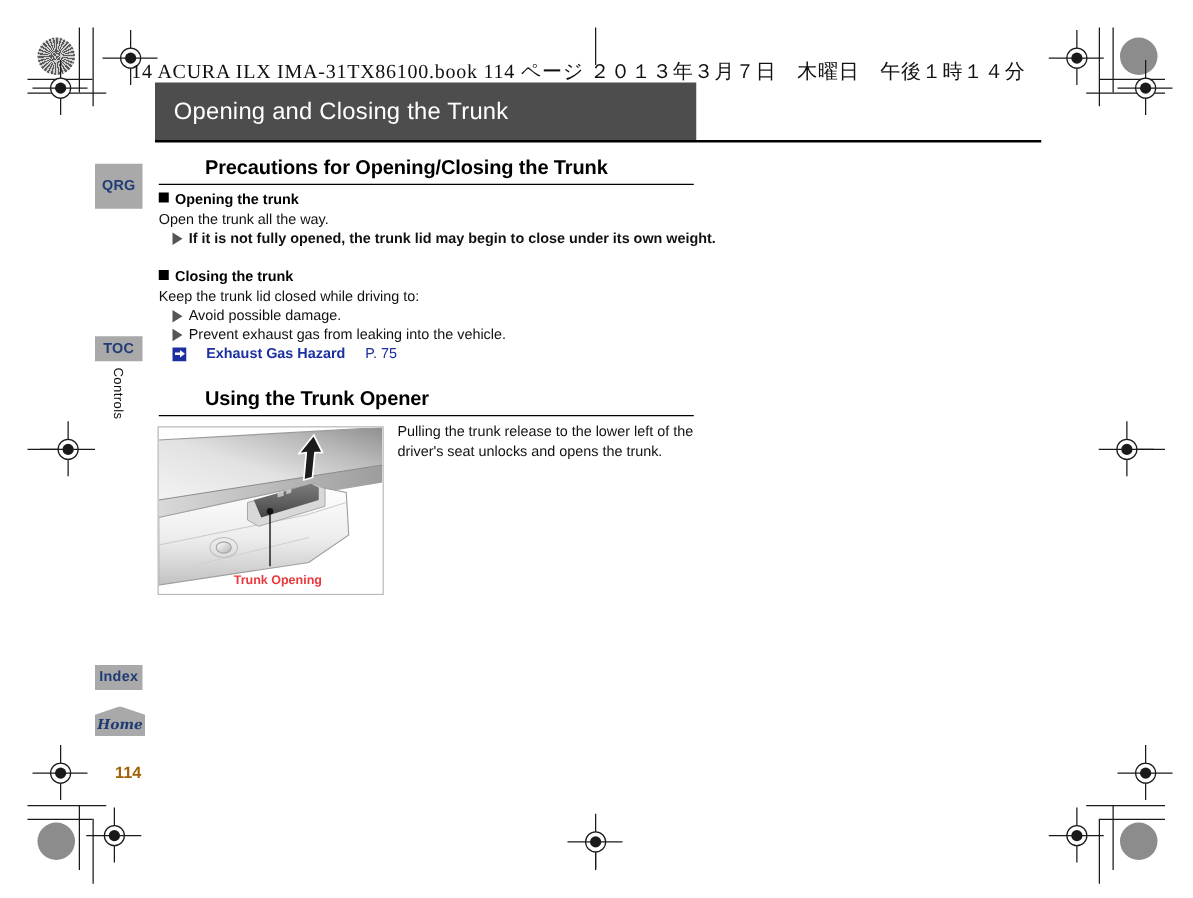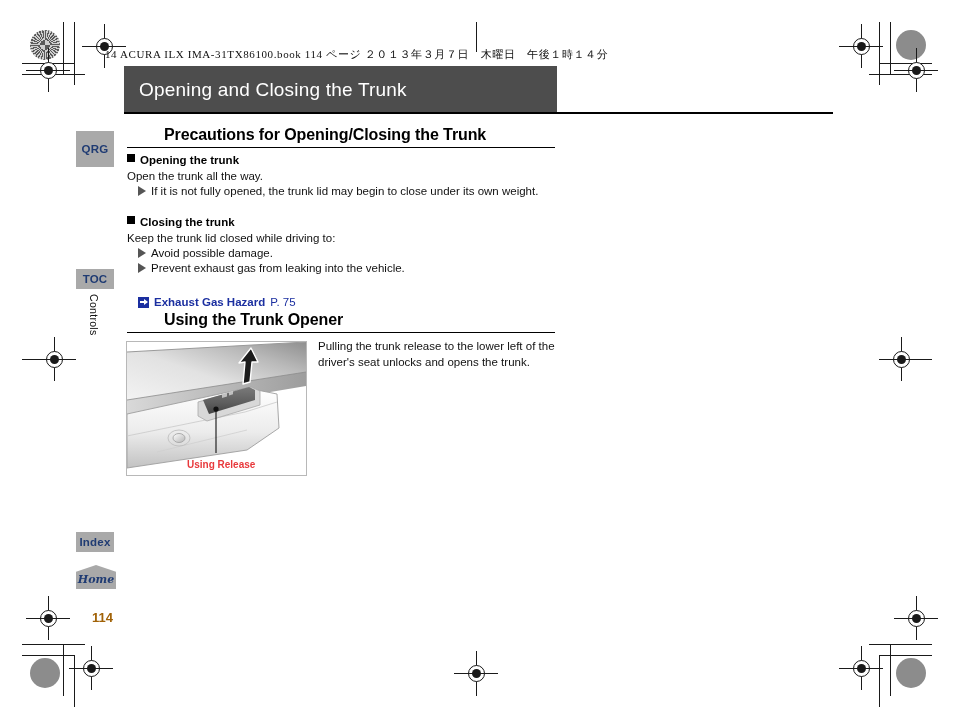--- a/index.html
+++ b/index.html
@@ -68,21 +68,21 @@
     background: #1a1a1a;
     pointer-events: none;
   }
 
   
   .run-header {
     position: absolute;
     left: 105px;
     top: 47px;
     font-family: "Liberation Serif", serif;
-    font-size: 11px;
+    font-size: 16px;
     letter-spacing: 0.6px;
     color: #111;
     white-space: nowrap;
   }
 
   
   .banner {
     position: absolute;
     left: 124px;
     top: 66px;
@@ -214,35 +214,34 @@
     align-items: center;
     gap: 5px;
   }
   .tri {
     display: inline-block;
     width: 0; height: 0;
     border-left: 8px solid #555;
     border-top: 5px solid transparent;
     border-bottom: 5px solid transparent;
   }
-  #bul1 { left: 138px; top: 185px; }
+  #bul1 { left: 138px; top: 185px; font-weight: bold; }
   #bul2 { left: 138px; top: 247px; }
   #bul3 { left: 138px; top: 262px; }
 
   .xref {
     position: absolute;
     left: 138px;
     top: 277px;
     font-size: 11.5px;
     color: #1b2fa0;
     display: flex;
     align-items: center;
-    gap: 5px;
-    white-space: nowrap;
-    margin-top: 19px;
+    gap: 16px;
+    white-space: nowrap;
   }
   .xref-icon {
     display: inline-block;
     width: 11px; height: 11px;
     background: #1b2fa0;
     position: relative;
     flex: none;
   }
   .xref-icon::after {
     content: "";
@@ -487,18 +486,18 @@
     <path d="M76,58 L122,45 L128,48 L128,58 L82,72 Z" fill="url(#leverGrad)"></path>
 
     <path d="M95,52 l5,-1.5 l0,4 l-5,1.5 Z" fill="#cfcfcf" opacity="0.85"></path>
     <path d="M102,50 l4,-1.2 l0,3.4 l-4,1.2 Z" fill="#cfcfcf" opacity="0.85"></path>
 
     <path d="M116,42 L118,20 L112,21 L124,6 L131,20 L125,20 L123,40 Z" fill="#1c1c1c" stroke="#ffffff" stroke-width="1.4" stroke-linejoin="round"></path>
 
     <circle cx="89" cy="67" r="2.6" fill="#111111"></circle>
     <line x1="89" y1="67" x2="89" y2="111" stroke="#111111" stroke-width="1.1"></line>
   </svg>
-  <div class="fig-caption">Using Release</div>
+  <div class="fig-caption">Trunk Opening</div>
 </div>
 
 <div class="fig-text">Pulling the trunk release to the lower left of the driver's seat unlocks and opens the trunk.</div>
 
 <div class="folio">114</div>
 
 </body></html>

